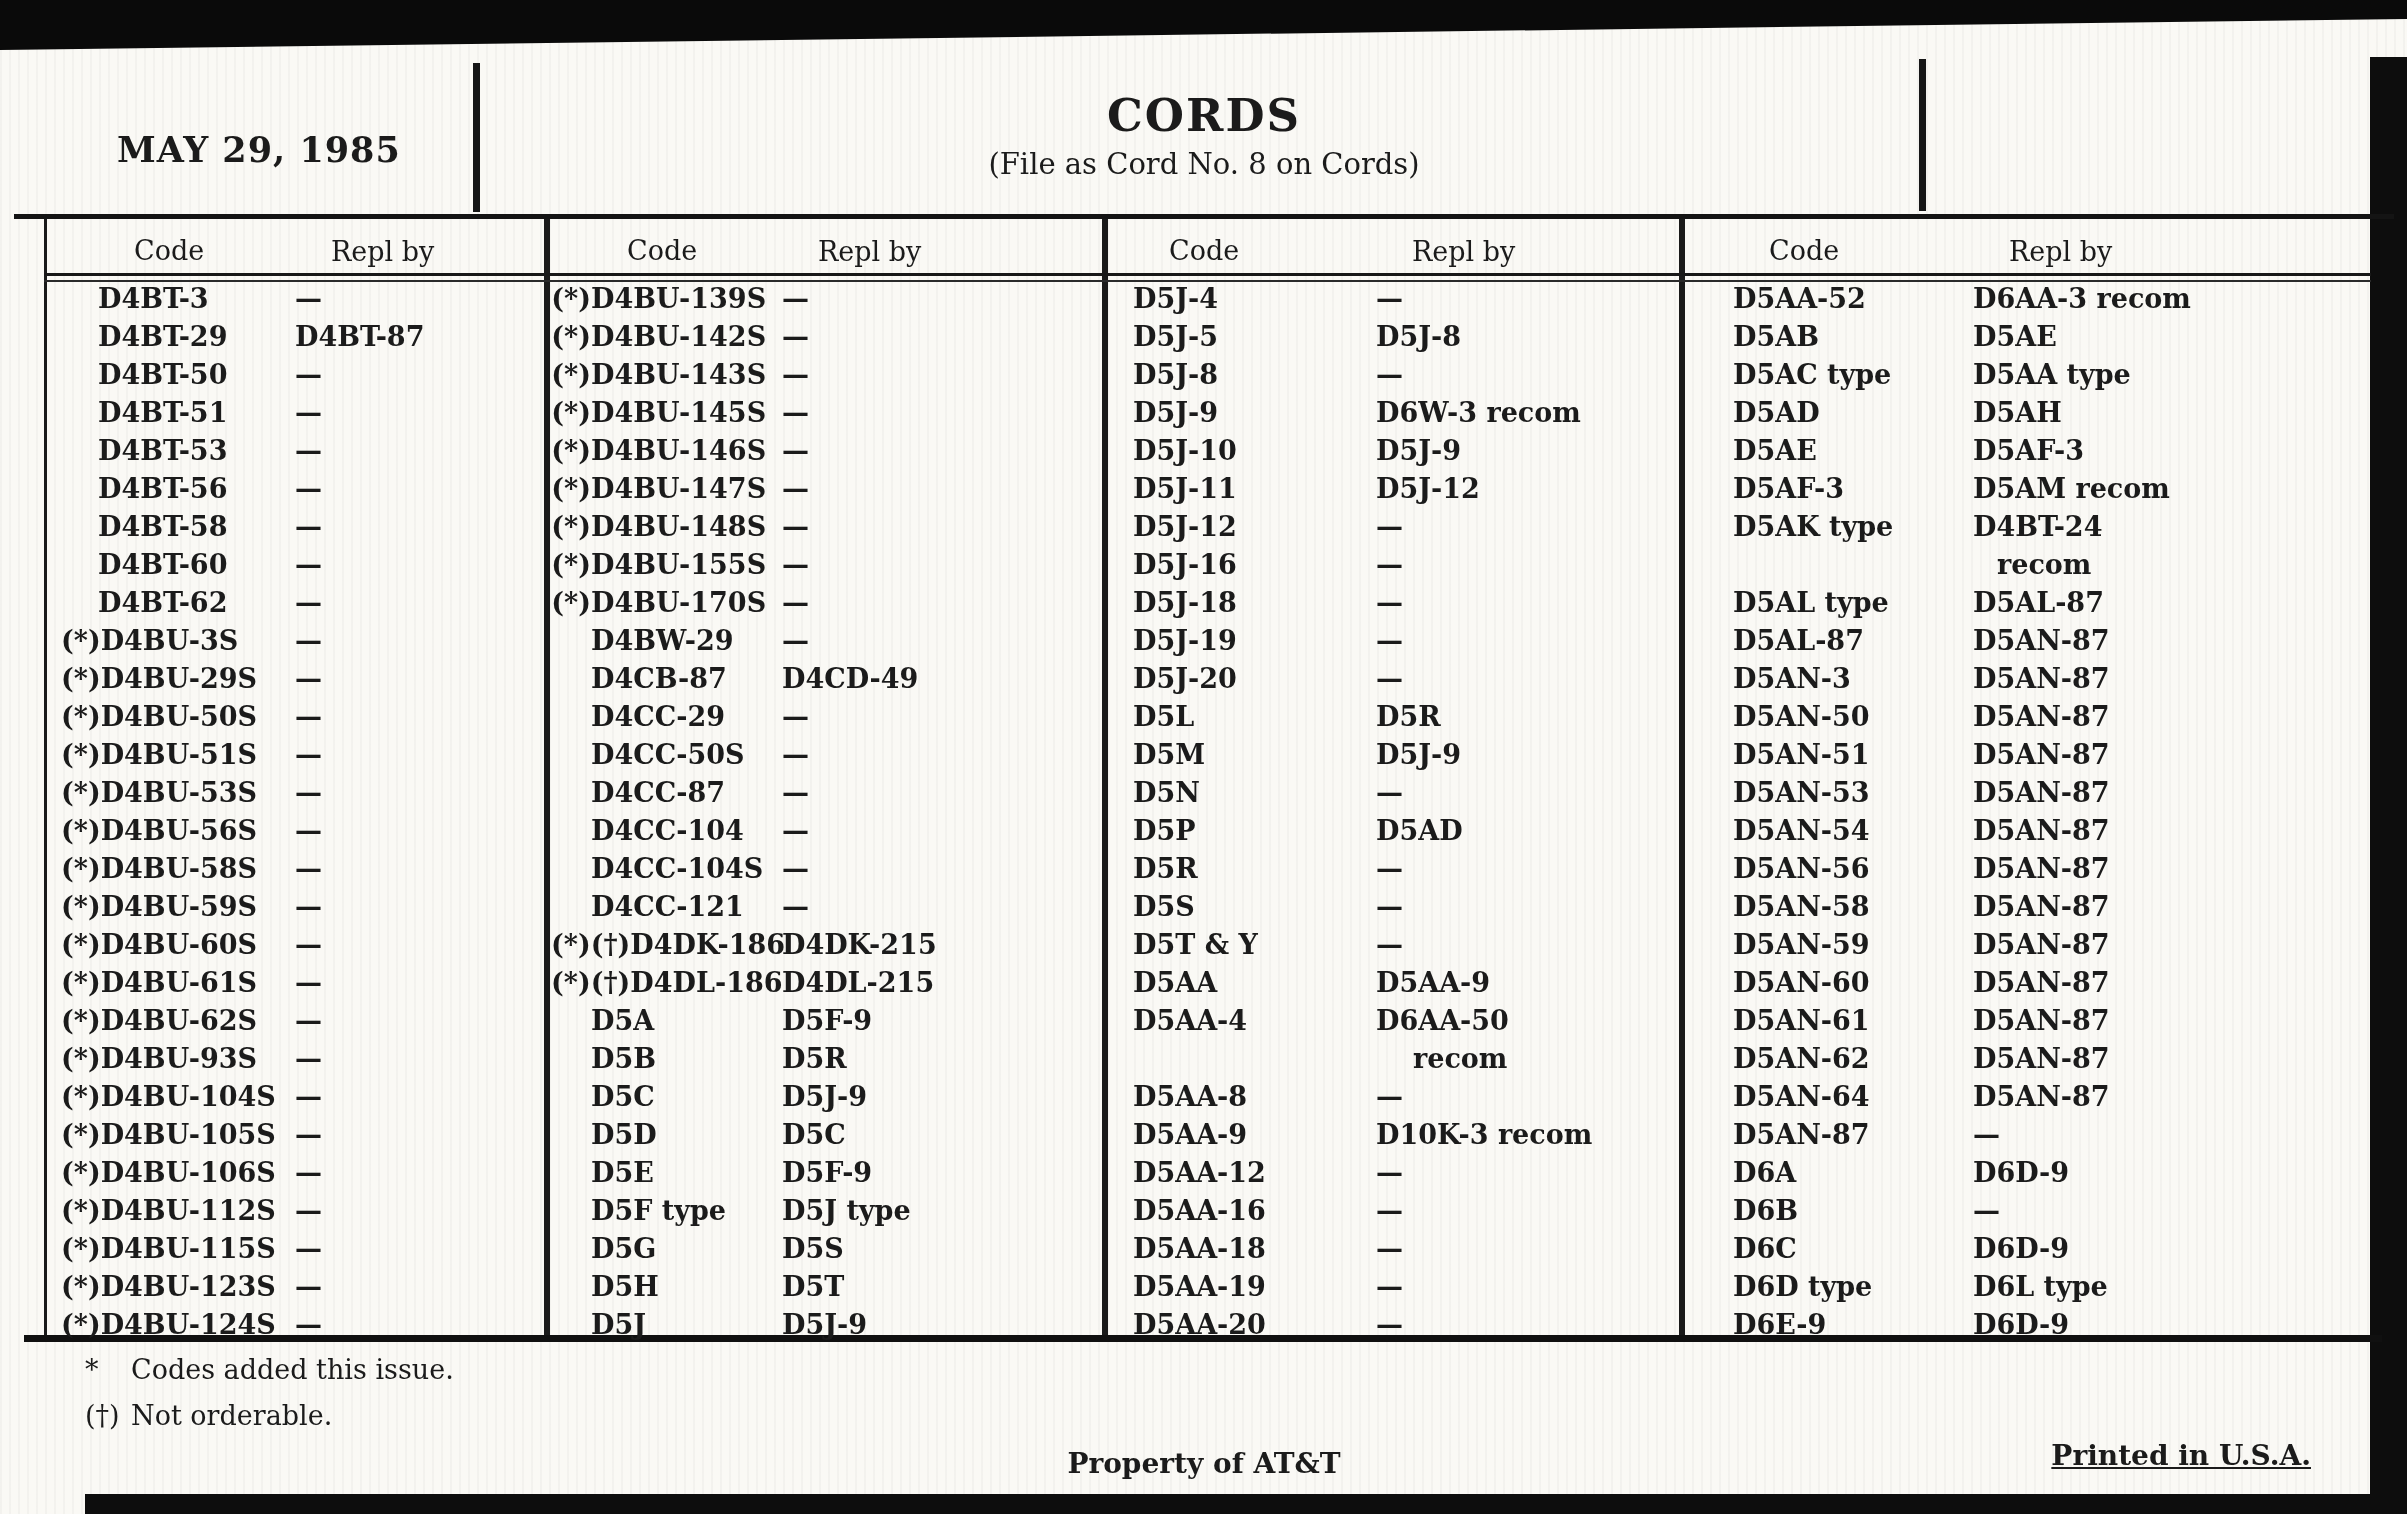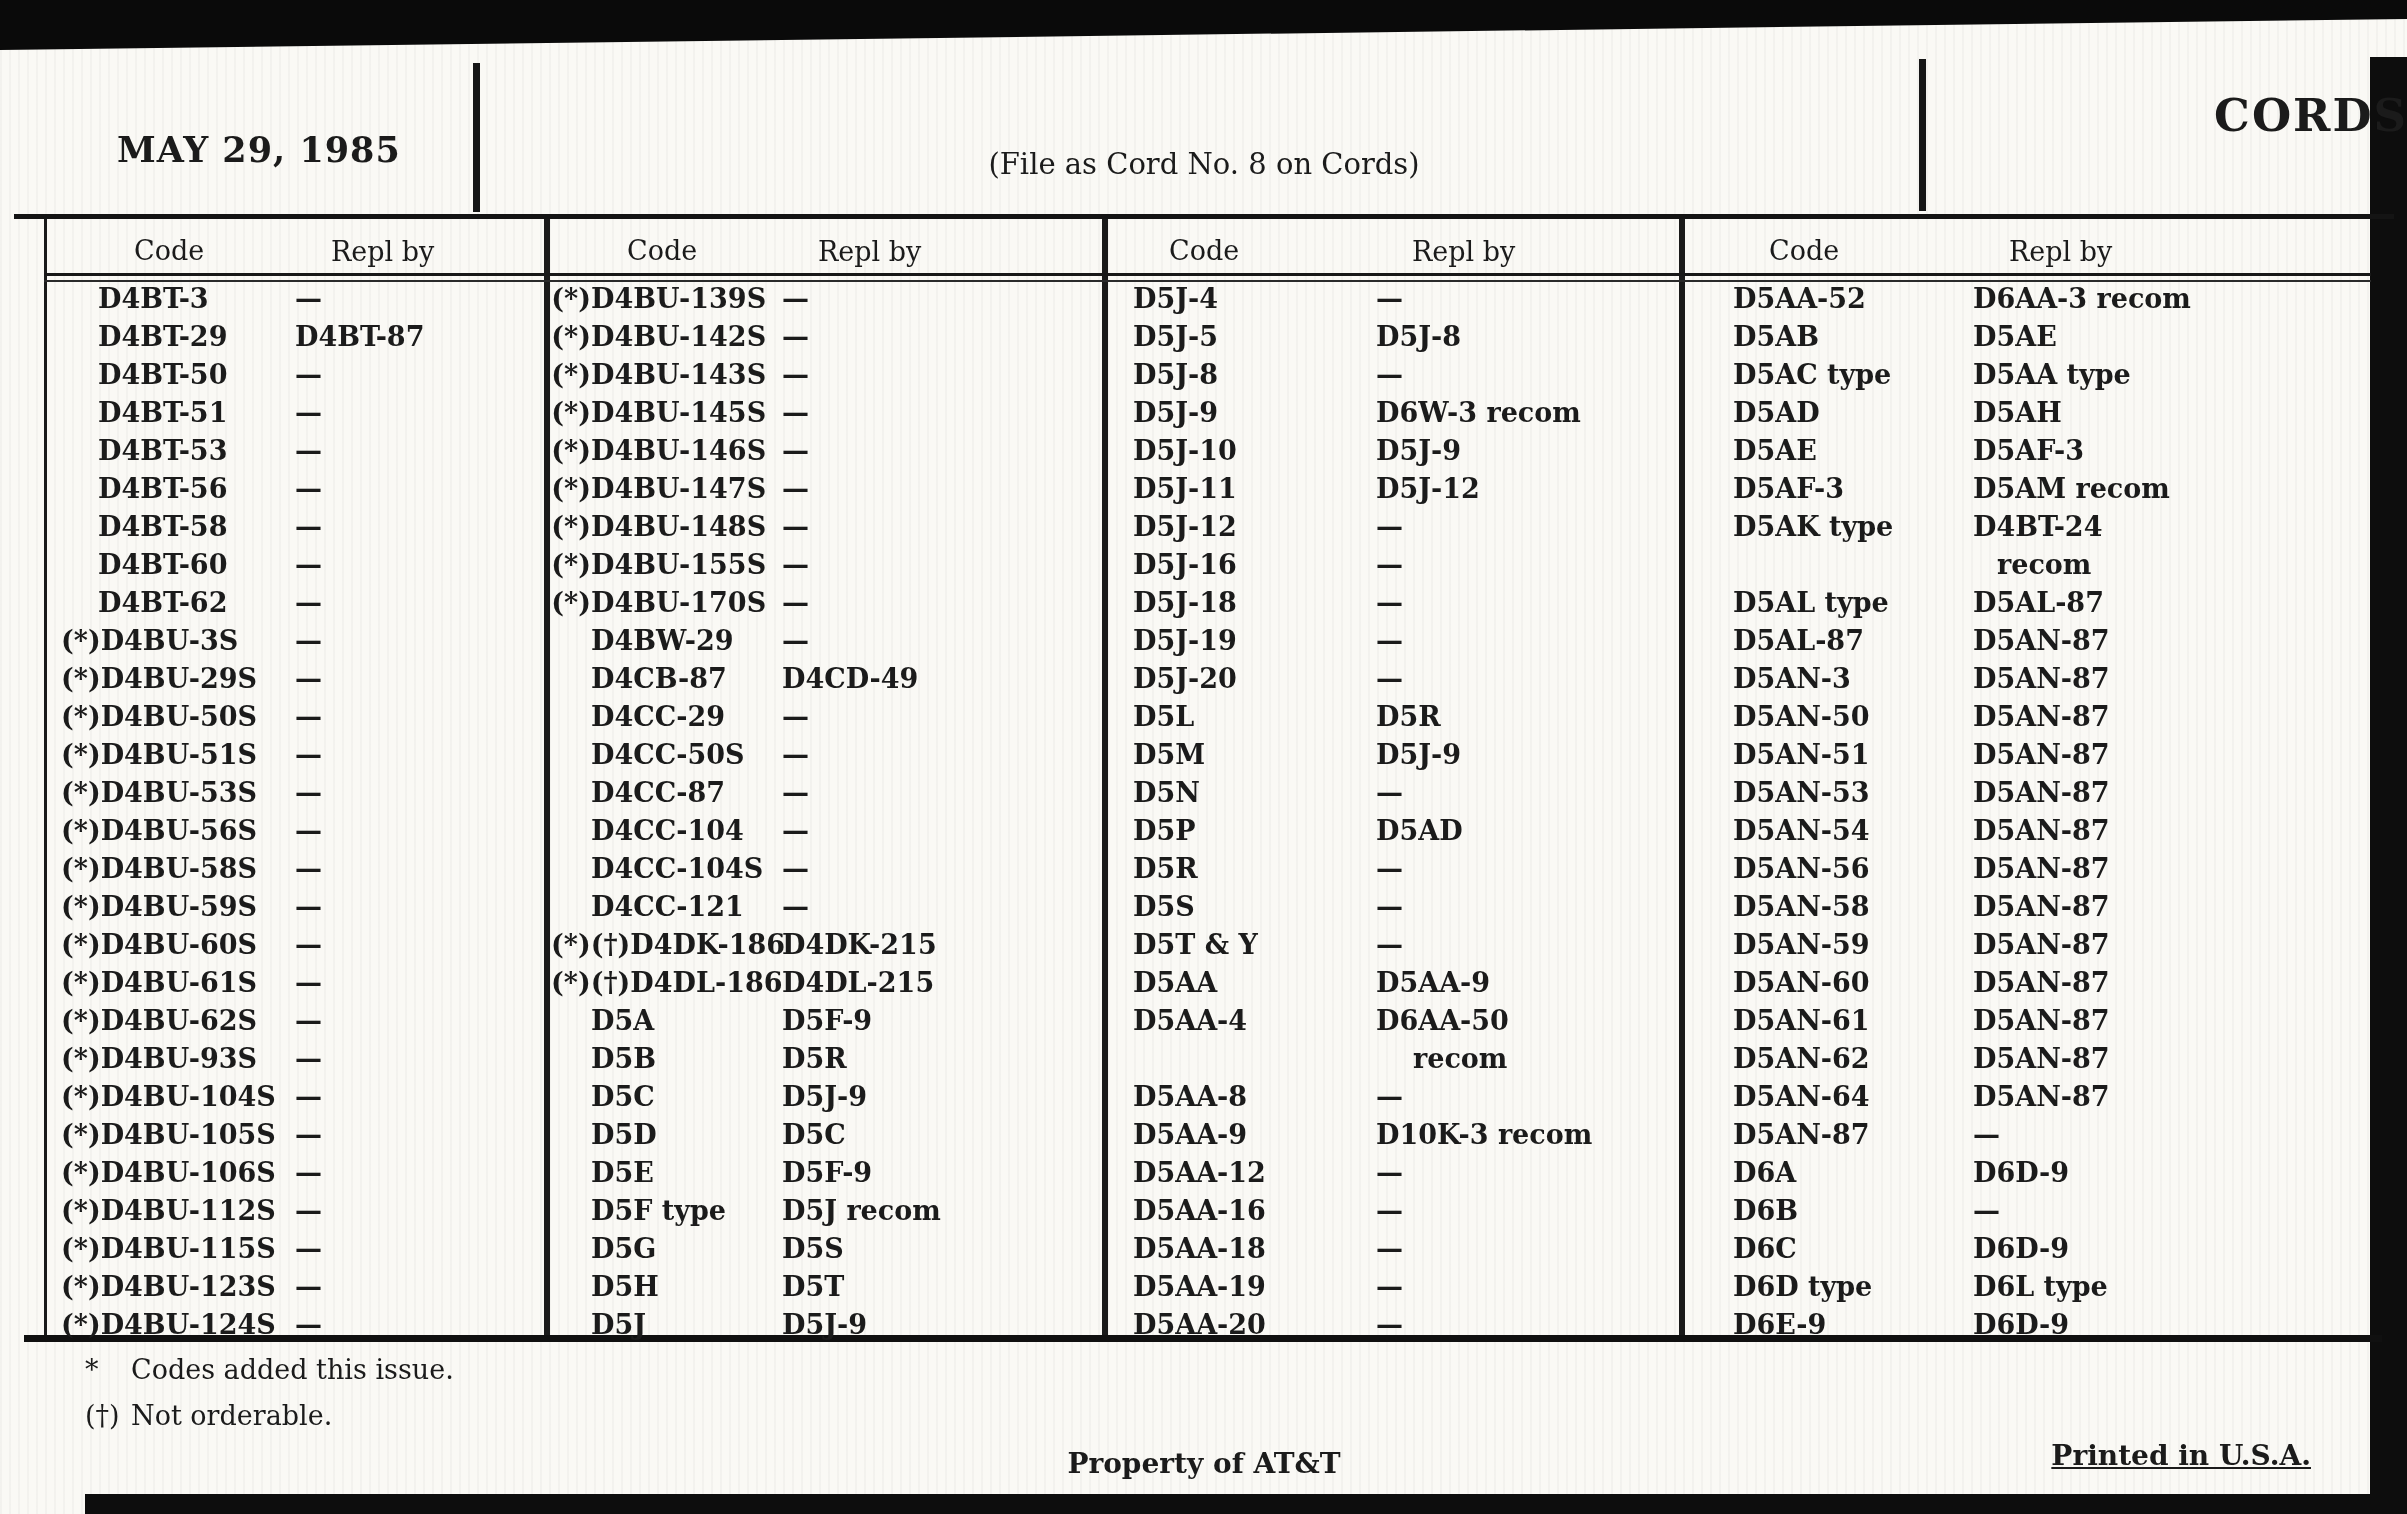--- a/index.html
+++ b/index.html
@@ -10,21 +10,21 @@
     font-family:"DejaVu Serif","Liberation Serif",serif;color:#1b1b1b;
   }
   
   .bar-top{position:absolute;left:0;top:0;width:100%;height:50px;background:#0a0a0a;
     clip-path:polygon(0 0,100% 0,100% 38%,0 100%);}
   .bar-right{position:absolute;left:2370px;top:57px;width:38px;height:1457px;background:#0d0d0d;}
   .bar-bottom{position:absolute;left:85px;top:1494px;width:2323px;height:21px;background:#0d0d0d;}
   
   .date{position:absolute;left:117px;top:129px;font-size:35px;font-weight:700;letter-spacing:1px;}
   .vline1{position:absolute;left:473px;top:63px;width:7px;height:149px;background:#161616;}
-  .title{position:absolute;left:0;width:2408px;text-align:right;top:89px;font-size:45px;font-weight:700;letter-spacing:2px;}
+  .title{position:absolute;left:0;width:2408px;text-align:center;top:89px;font-size:45px;font-weight:700;letter-spacing:2px;}
   .subtitle{position:absolute;left:0;width:2408px;text-align:center;top:147px;font-size:29px;}
   .vline2{position:absolute;left:1919px;top:59px;width:7px;height:152px;background:#161616;}
   .status{position:absolute;left:1988px;top:93px;font-size:35px;font-weight:700;line-height:44px;letter-spacing:1px;white-space:nowrap;}
   .rule-band{position:absolute;left:14px;top:214px;width:2380px;height:5px;background:#141414;}
   
   .tv{position:absolute;top:219px;height:1120px;background:#1a1a1a;}
   .tv0{left:44px;width:3px;}
   .tv1{left:544px;width:6px;}
   .tv2{left:1102px;width:6px;}
   .tv3{left:1679px;width:6px;}
@@ -353,21 +353,21 @@
         <span class="repl">D5C</span>
       </div>
       <div class="trow">
         <span class="pfx"></span>
         <span class="code">D5E</span>
         <span class="repl">D5F-9</span>
       </div>
       <div class="trow">
         <span class="pfx"></span>
         <span class="code">D5F type</span>
-        <span class="repl">D5J recom</span>
+        <span class="repl">D5J type</span>
       </div>
       <div class="trow">
         <span class="pfx"></span>
         <span class="code">D5G</span>
         <span class="repl">D5S</span>
       </div>
       <div class="trow">
         <span class="pfx"></span>
         <span class="code">D5H</span>
         <span class="repl">D5T</span>

